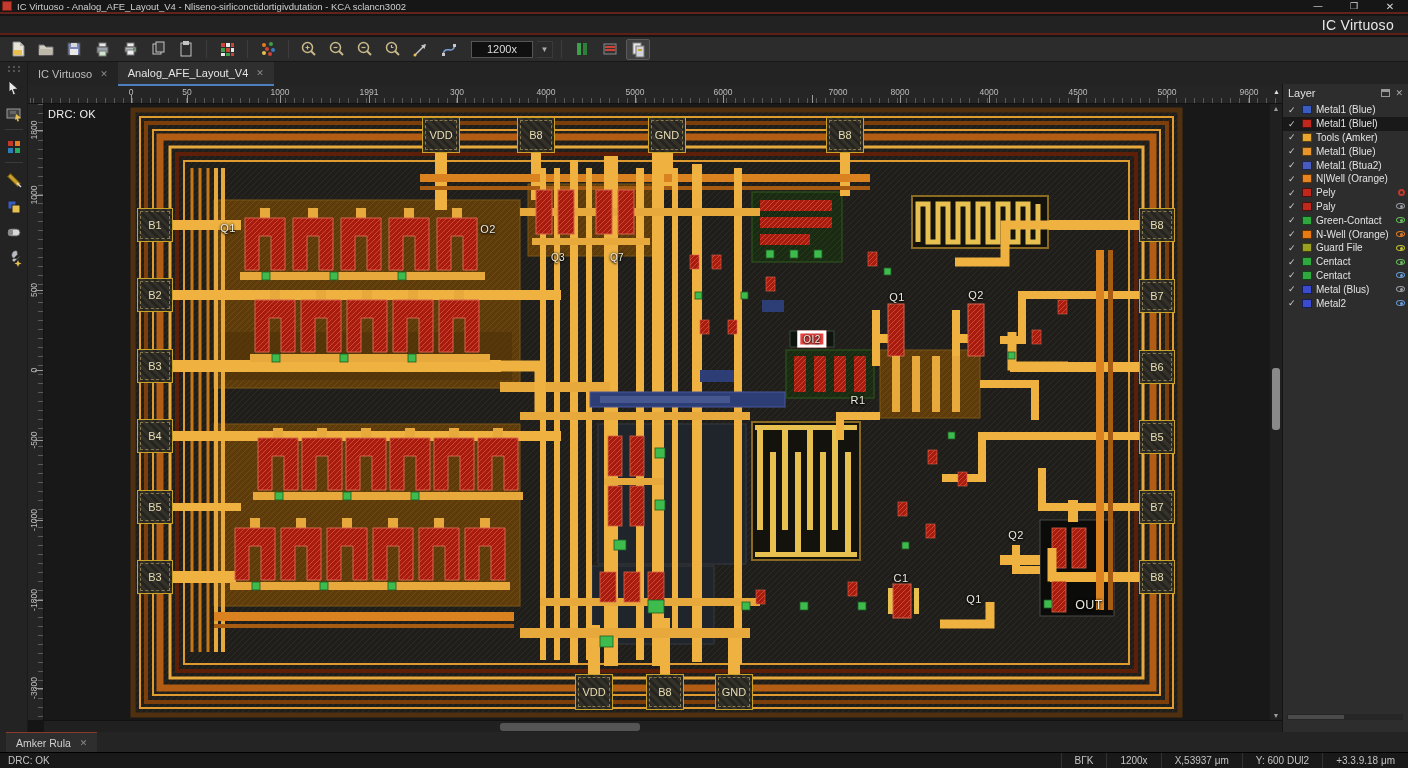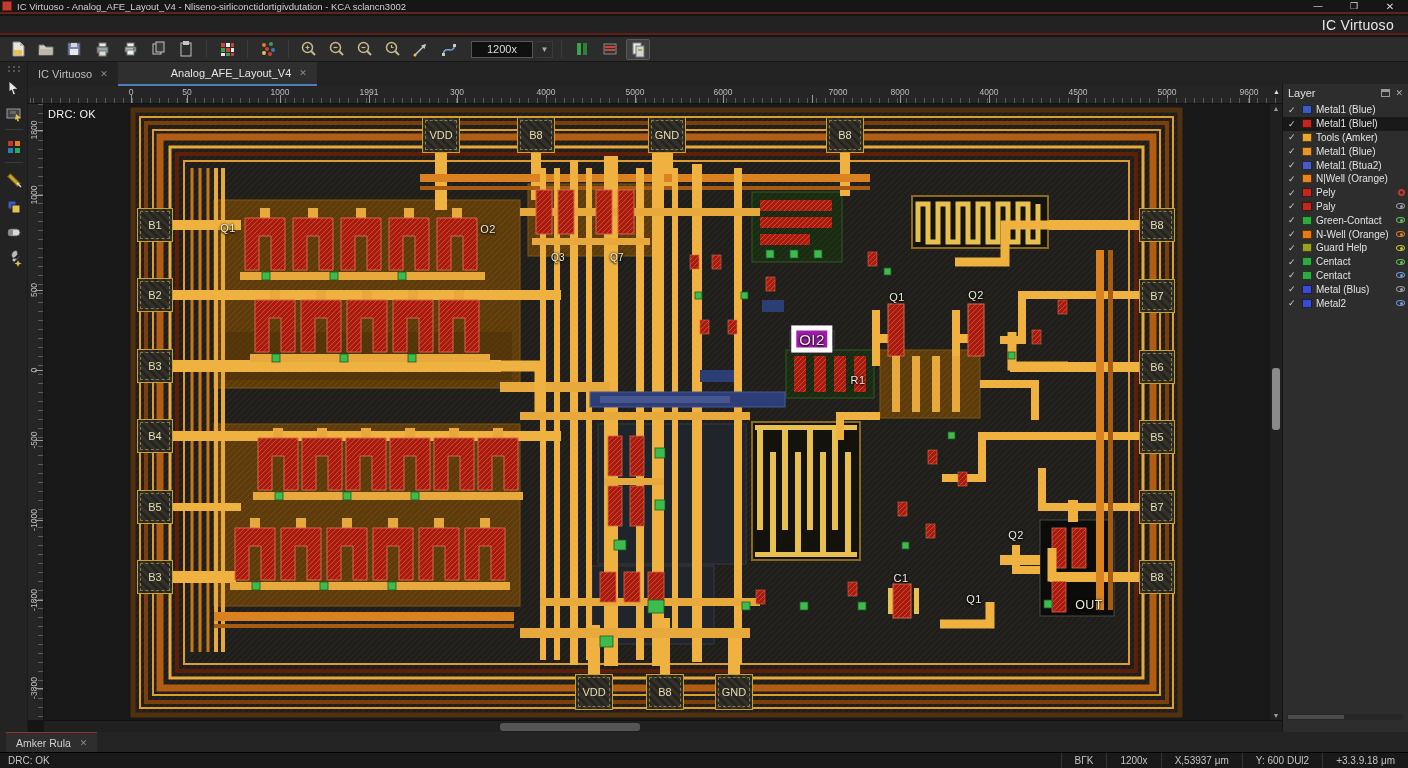--- a/index.html
+++ b/index.html
@@ -40,21 +40,21 @@
   .sbtn { width:24px; height:24px; display:flex; align-items:center; justify-content:center; margin-top:2px; }
   .ssep { width:18px; height:1px; background:#1a1a1a; border-bottom:1px solid #3a3a3a; margin:3px 0; }
 
   
   #tabbar { position:absolute; left:28px; top:62px; width:1380px; height:24px; background:#232323;
     display:flex; align-items:flex-end; }
   .tab { height:24px; display:flex; align-items:center; padding:0 10px; gap:8px; background:#232323; }
   .tab .tlabel { font-size:11px; color:#bdbdbd; }
   .tab .tclose { font-size:9px; color:#8a8a8a; }
   .tab.active { background:#2f2f2f; border-bottom:2px solid #4d7fbe; }
-  .tab.active .tlabel { color:#e4e4e4;margin-left:43px; }
+  .tab.active .tlabel { color:#e4e4e4; }
 
   
   #hruler { position:absolute; left:28px; top:86px; width:1254px; height:18px; background:#252525;
     border-bottom:1px solid #121212; }
   #hruler::after { content:""; position:absolute; left:0; bottom:0; width:100%; height:5px;
     background:repeating-linear-gradient(90deg,#5a5a5a 0 1px,transparent 1px 9px); background-position:5px 0; }
   .hlab { position:absolute; top:1px; font-size:8.5px; color:#bdbdbd; transform:translateX(-50%); }
   .hmaj { position:absolute; bottom:0; width:1px; height:8px; background:#9a9a9a; }
   #hrulerend { position:absolute; right:2px; top:2px; font-size:7px; color:#ddd; }
   #vruler { position:absolute; left:28px; top:104px; width:16px; height:616px; background:#252525;
@@ -71,21 +71,21 @@
   #drclabel { position:absolute; left:4px; top:4px; font-size:11px; color:#f2f2f2; letter-spacing:.3px; }
   .pad { position:absolute; background:repeating-linear-gradient(45deg,#343129 0 3px,#262420 3px 6px);
     border:1px solid #c9a227; outline:1px dashed rgba(225,200,120,.5); outline-offset:-4px;
     display:flex; align-items:center; justify-content:center; color:#e6ddb4; font-size:11px; }
   .pad.h { width:38px; height:36px; }
   .pad.v { width:36px; height:34px; }
   .clabel { position:absolute; transform:translate(-50%,-50%); color:#eceadf; font-size:11px;
     text-shadow:0 1px 2px #000, 0 0 3px #000; letter-spacing:.4px; white-space:nowrap; }
   .clabel.small { font-size:10px; }
   .clabel.big { font-size:12.5px; }
-  .clabel.box { background:#a21caf; border:5px solid #ffffff; padding:0 3px; font-size:15px; }
+  .clabel.box { background:#ef4444; border:3px solid #ffffff; padding:0 3px; font-size:10px; }
 
   
   #vscroll { position:absolute; left:1226px; top:0; width:12px; height:616px; background:#202020; }
   #vscroll .arr { position:absolute; left:0; width:12px; text-align:center; font-size:7px; color:#9a9a9a; }
   #vthumb { position:absolute; left:2px; top:264px; width:8px; height:62px; background:#8a8a8a; border-radius:3px; }
 
   
   #hscroll { position:absolute; left:44px; top:720px; width:1238px; height:12px; background:#202020; border-top:1px solid #111; }
   #hthumb { position:absolute; left:456px; top:2px; width:140px; height:8px; background:#555; border-radius:3px; }
   #bottombar { position:absolute; left:0; top:732px; width:1408px; height:20px; background:#242424; display:flex; }
@@ -739,21 +739,21 @@
       </div>
     </div>
   <div id="clabels">
       <span class="clabel" style="left: 184px; top: 124px;">Q1</span>
       <span class="clabel" style="left: 444px; top: 125px; text-align: center;">O2</span>
       <span class="clabel small" style="left: 514px; top: 153px;">Q3</span>
       <span class="clabel small" style="left: 573px; top: 153px;">Q7</span>
       <span class="clabel" style="left: 853px; top: 193px;">Q1</span>
       <span class="clabel" style="left: 932px; top: 191px;">Q2</span>
       <span class="clabel box" style="left: 768px; top: 235px;">OI2</span>
-      <span class="clabel" style="left: 802px; top: 276px; padding-left: 24px;">R1</span>
+      <span class="clabel" style="left: 802px; top: 296px; padding-left: 24px;">R1</span>
       <span class="clabel" style="left: 972px; top: 431px;">Q2</span>
       <span class="clabel" style="left: 857px; top: 474px;">C1</span>
       <span class="clabel" style="left: 930px; top: 495px;">Q1</span>
       <span class="clabel big" style="left: 1045px; top: 501px;">OUT</span>
     </div>
 
   <div id="vscroll">
     <div class="arr" style="top:1px">▲</div>
     <div id="vthumb"></div>
     <div class="arr" style="bottom:1px">▼</div>
@@ -843,21 +843,21 @@
         <span class="chk">✓</span>
         <span class="sw" style="background: rgb(232, 122, 20);"></span>
         <span class="lname">N-Well (Orange)</span>
         <span class="eye" style="border-color: rgb(230, 126, 34);">
           <i style="background: rgb(230, 126, 34);"></i>
         </span>
       </div>
       <div class="lrow">
         <span class="chk">✓</span>
         <span class="sw" style="background: rgb(154, 160, 31);"></span>
-        <span class="lname">Guard Help</span>
+        <span class="lname">Guard File</span>
         <span class="eye" style="border-color: rgb(200, 200, 50);">
           <i style="background: rgb(200, 200, 50);"></i>
         </span>
       </div>
       <div class="lrow">
         <span class="chk">✓</span>
         <span class="sw" style="background: rgb(47, 169, 63);"></span>
         <span class="lname">Centact</span>
         <span class="eye" style="border-color: rgb(106, 191, 94);">
           <i style="background: rgb(106, 191, 94);"></i>

